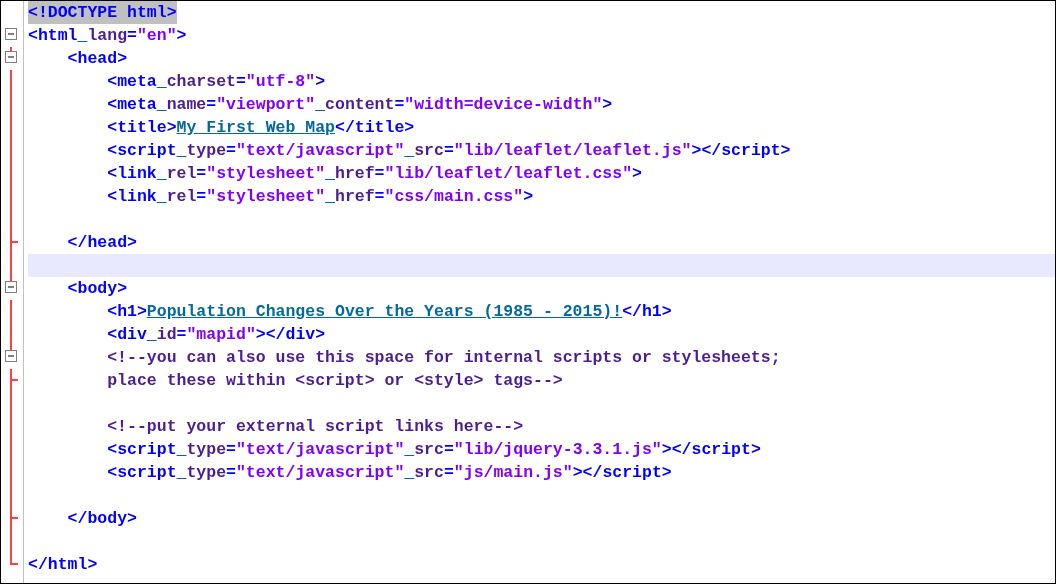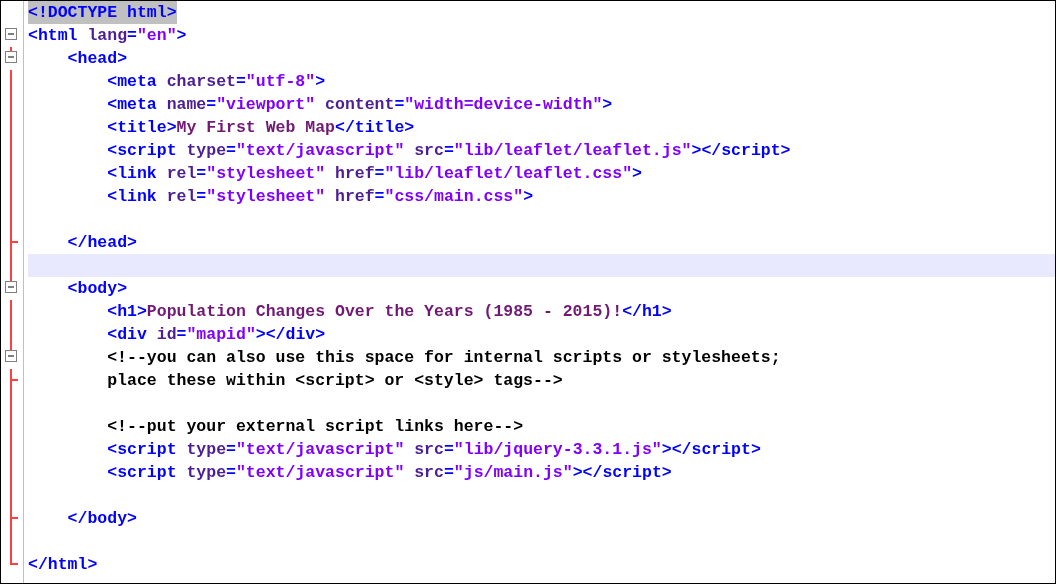--- a/index.html
+++ b/index.html
@@ -74,22 +74,22 @@
     left:9px;
     top:10px;
     width:8px;
     height:2px;
     background:#ff4040;
   }
   
   .kw{color:#0000ff} 
   .attr{color:#4c1d95}
   .str{color:#8000ff;}
-  .txt{color:#701a75;}
-  .cm{color:#000000}
+  .txt{color:#0369a1;text-decoration:underline;}
+  .cm{color:#4c1d95}
   .sel{background:#c0c0c0}
   .cursor-line{background:#e8e8ff} 
 </style>
 </head>
 <body>
 
 <div class="editor">
   <div class="gutter" id="gutter">
       <div class="gutter-line"></div>
       <div class="gutter-line">

